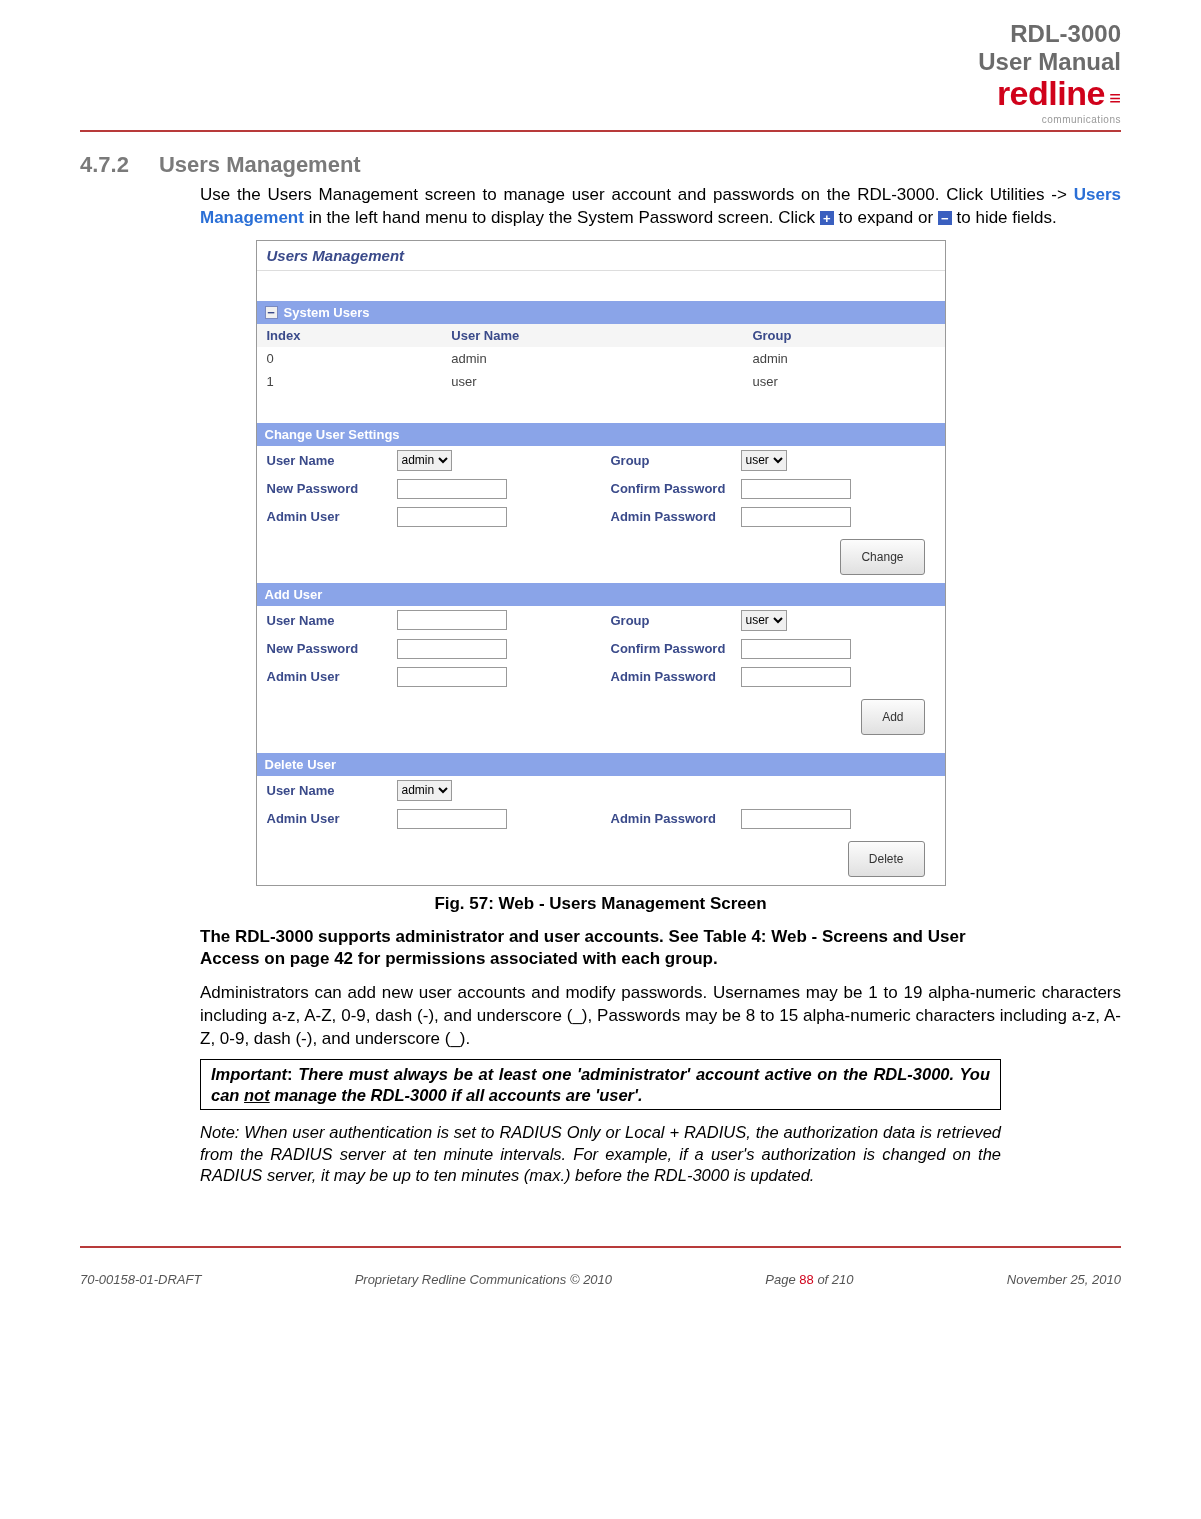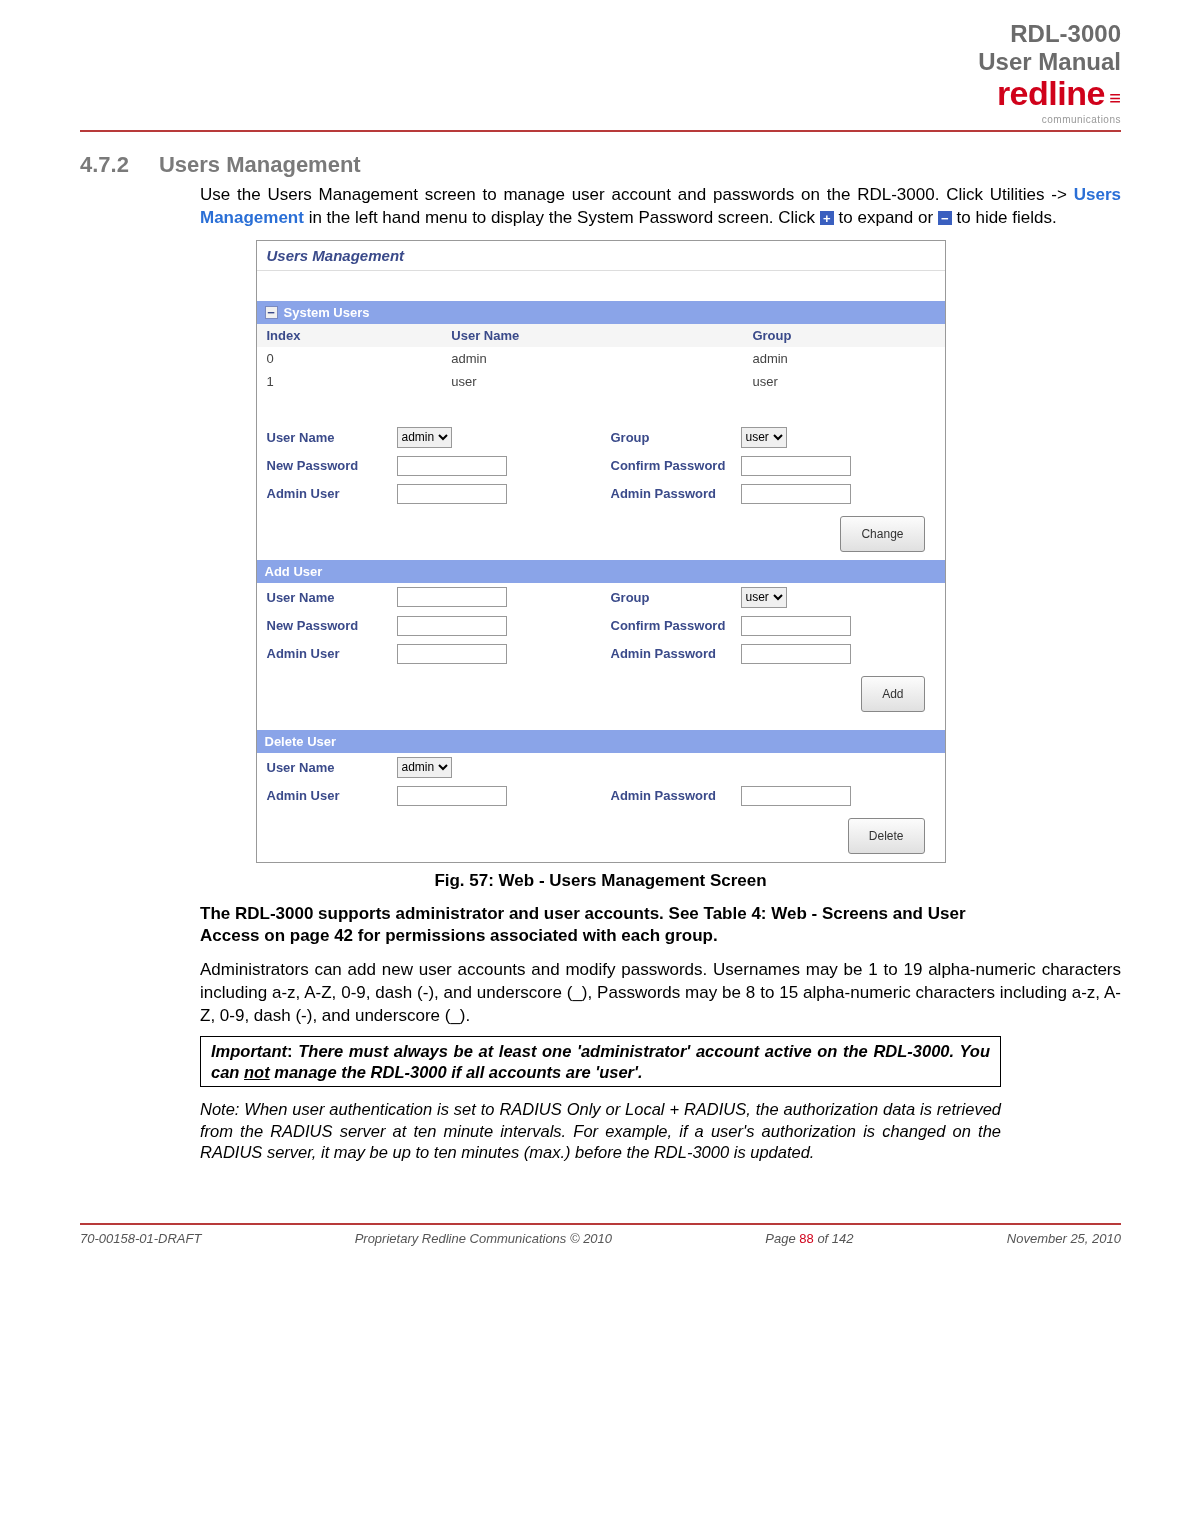--- a/index.html
+++ b/index.html
@@ -208,21 +208,21 @@
   .note-text {
     font-style: italic;
     font-size: 16.5px;
     margin: 0 120px 20px 120px;
     text-align: justify;
     line-height: 1.3;
   }
   .footer {
     border-top: 2px solid #b83a3a;
     margin-top: 60px;
-    padding-top: 6px;
+    padding-top: 24px;
     font-size: 13px;
     font-style: italic;
     color: #555;
     display: flex;
     justify-content: space-between;
   }
   .footer .page-num { }
   .footer .red { color: #d0021b; font-style: normal; }
 </style>
 </head>
@@ -271,20 +271,21 @@
       </tr>
       <tr>
         <td>1</td>
         <td>user</td>
         <td>user</td>
       </tr>
     </tbody>
       </table>
     <div class="ss-spacer"></div>
 
+    <div class="ss-section-header">Change User Settings</div>
     <div class="ss-form">
       <div class="ss-form-row">
         <div>
             <span class="ss-form-label">User Name</span>
           <select class="ss-select"><option>admin</option></select>
         </div>
         <div>
             <span class="ss-form-label">Group</span>
           <select class="ss-select"><option>user</option></select>
         </div>
@@ -386,18 +387,18 @@
   <div class="important-box">
     <span>Important</span><span style="font-style:normal;">: </span><span>There must always be at least one 'administrator' account active on the RDL-3000. You can </span><span class="underline">not</span><span> manage the RDL-3000 if all accounts are 'user'.</span>
   </div>
 
   <p class="note-text">Note: When user authentication is set to RADIUS Only or Local + RADIUS, the authorization data is retrieved from the RADIUS server at ten minute intervals. For example, if a user's authorization is changed on the RADIUS server, it may be up to ten minutes (max.) before the RDL-3000 is updated.</p>
 
   <div class="footer">
     <span>70-00158-01-DRAFT</span>
     <span>Proprietary Redline Communications © 2010</span>
     <span class="page-num">
-      <span>Page </span><span class="red">88</span><span> of 142</span>
+      <span>Page </span><span class="red">88</span><span> of 210</span>
     </span>
     <span>November 25, 2010</span>
   </div>
 
 </div>
 
 </body></html>

